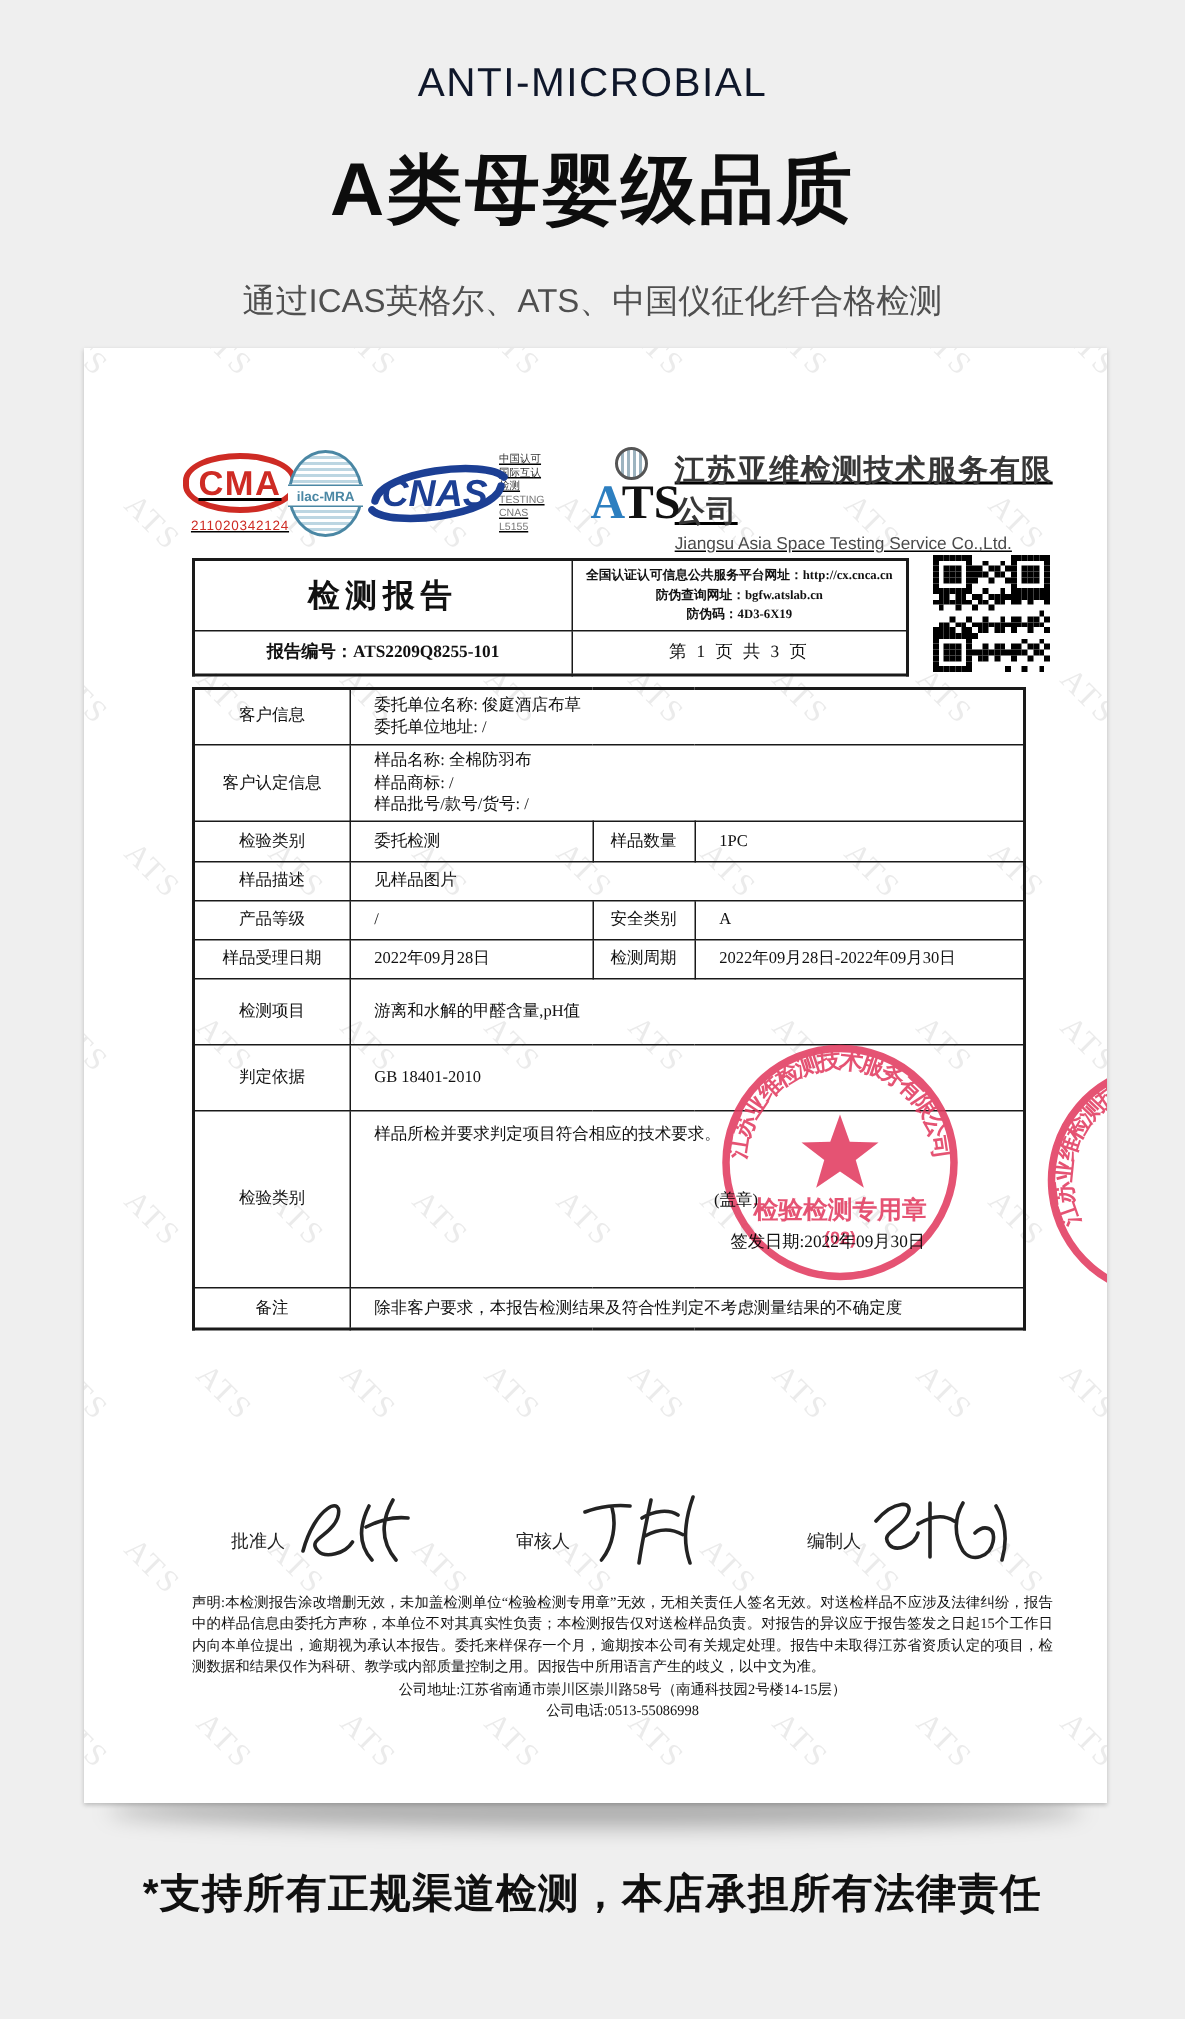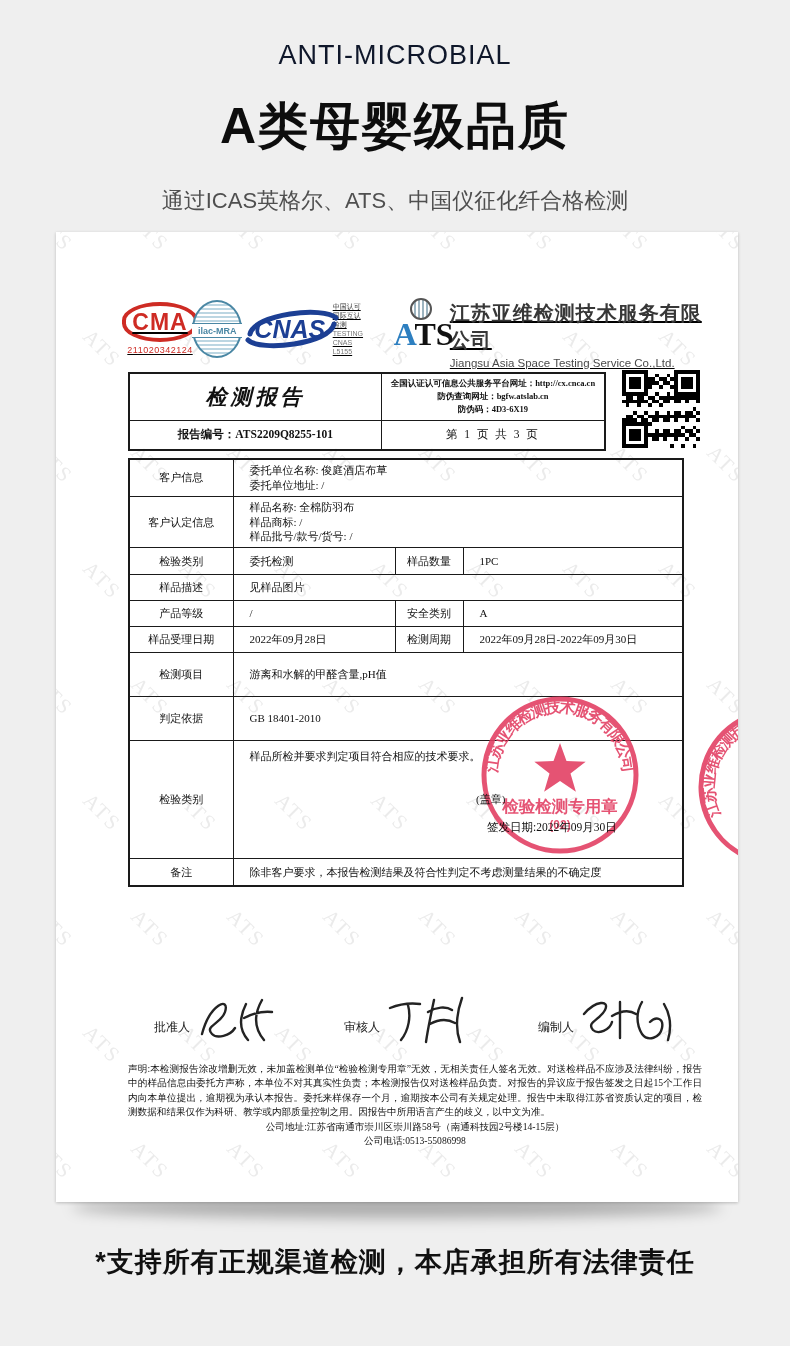--- a/index.html
+++ b/index.html
@@ -45,21 +45,21 @@
   .ats-a{color:var(--ats-blue);}
   .ats-ts{color:#111;}
   .company{margin:6px 0 0 8px;}
   .company-cn{font-size:20px;font-weight:bold;color:#373737;letter-spacing:1px;}
   .company-en{margin-top:3px;font-size:11.5px;color:#4a4a4a;}
 
   
   table{border-collapse:collapse;font-family:"Liberation Serif",serif;color:#111;}
   .hdr-table{position:absolute;left:72px;top:140px;width:478px;border:2px solid var(--ink);}
   .hdr-table td{border:1px solid var(--ink);vertical-align:middle;}
-  .hdr-title{width:53%;text-align:center;font-size:21px;font-weight:bold;letter-spacing:4px;height:44px;font-style:italic;}
+  .hdr-title{width:53%;text-align:center;font-size:21px;font-weight:bold;letter-spacing:4px;height:44px;}
   .hdr-info{padding:3px 4px;text-align:center;font-size:8.5px;font-weight:bold;line-height:1.55;}
   .hdr-no{height:30px;text-align:center;font-size:11.5px;font-weight:bold;}
   .hdr-page{text-align:center;font-size:11.5px;letter-spacing:2px;}
   .qr{position:absolute;left:566px;top:138px;width:78px;height:78px;background:#fff;display:grid;grid-template-columns:repeat(21,1fr);grid-template-rows:repeat(21,1fr);}
   .qr div.on{background:#000;}
 
   .main-table{position:absolute;left:72px;top:226px;width:554px;border:2px solid var(--ink);table-layout:fixed;}
   .main-table td{border:1px solid var(--ink);font-size:11px;vertical-align:middle;line-height:1.35;}
   .main-table td.lbl{text-align:center;padding:2px 1px;}
   .main-table td.val{padding:3px 16px;}

